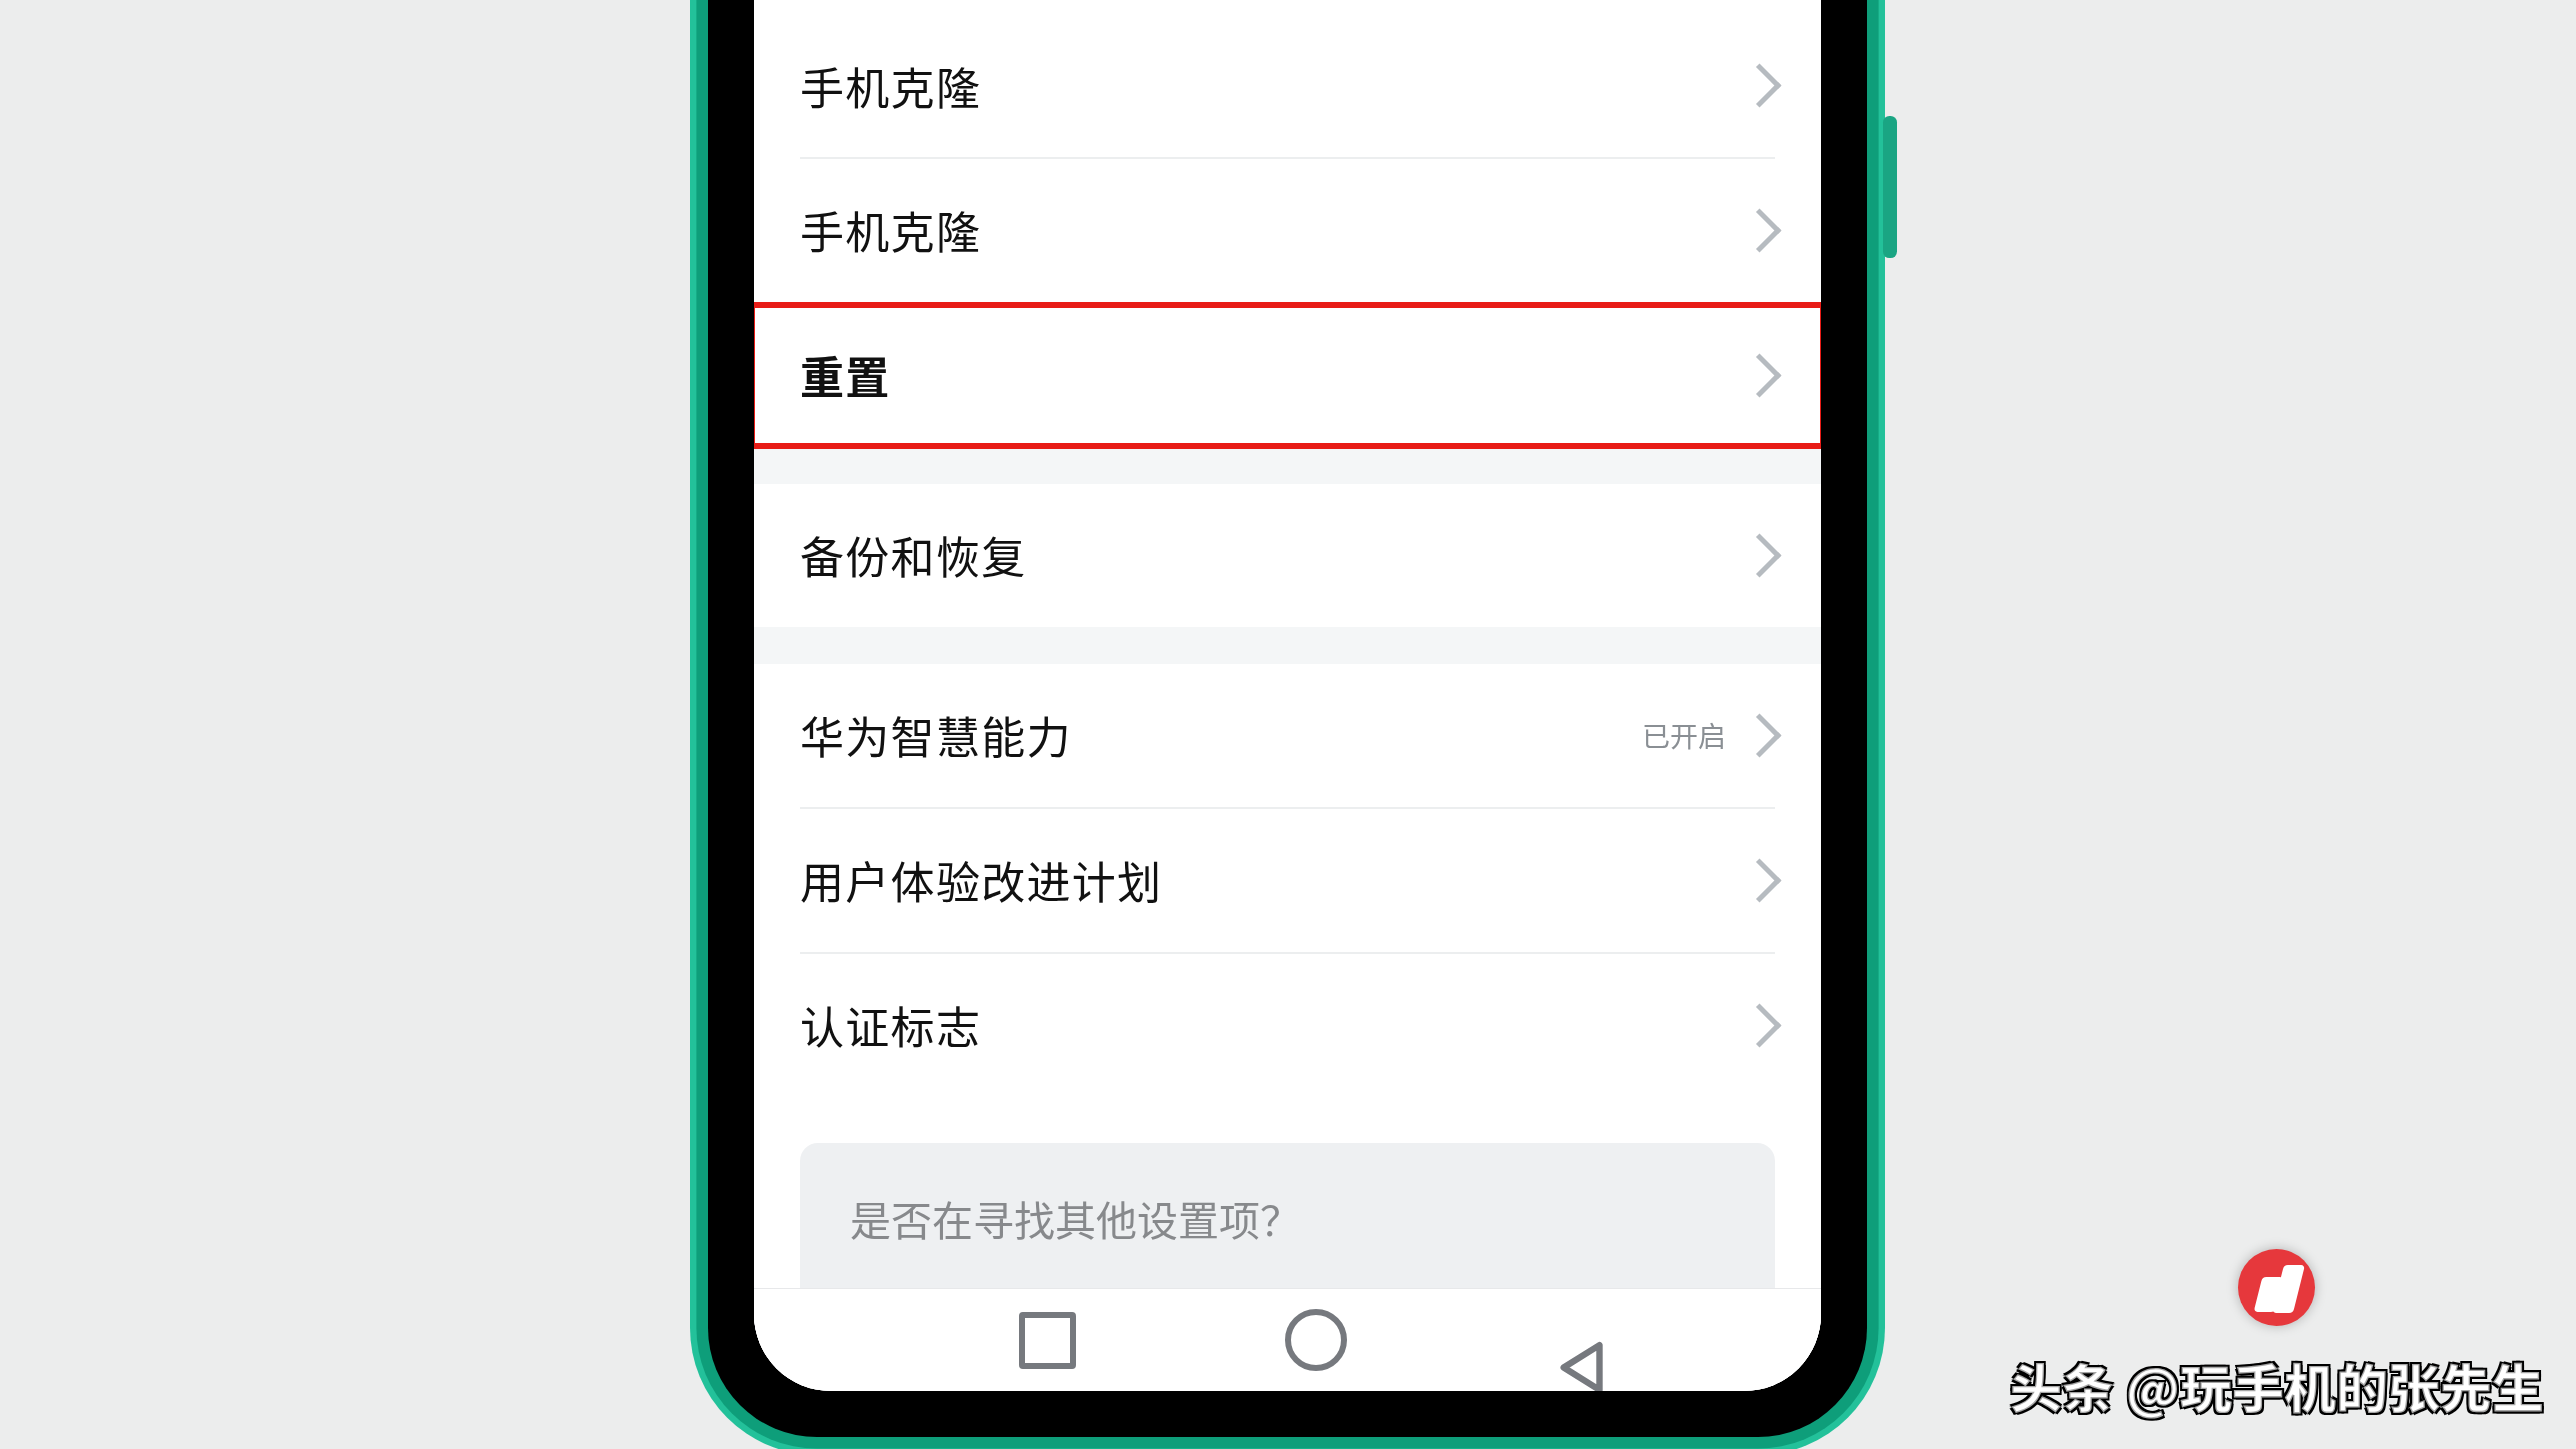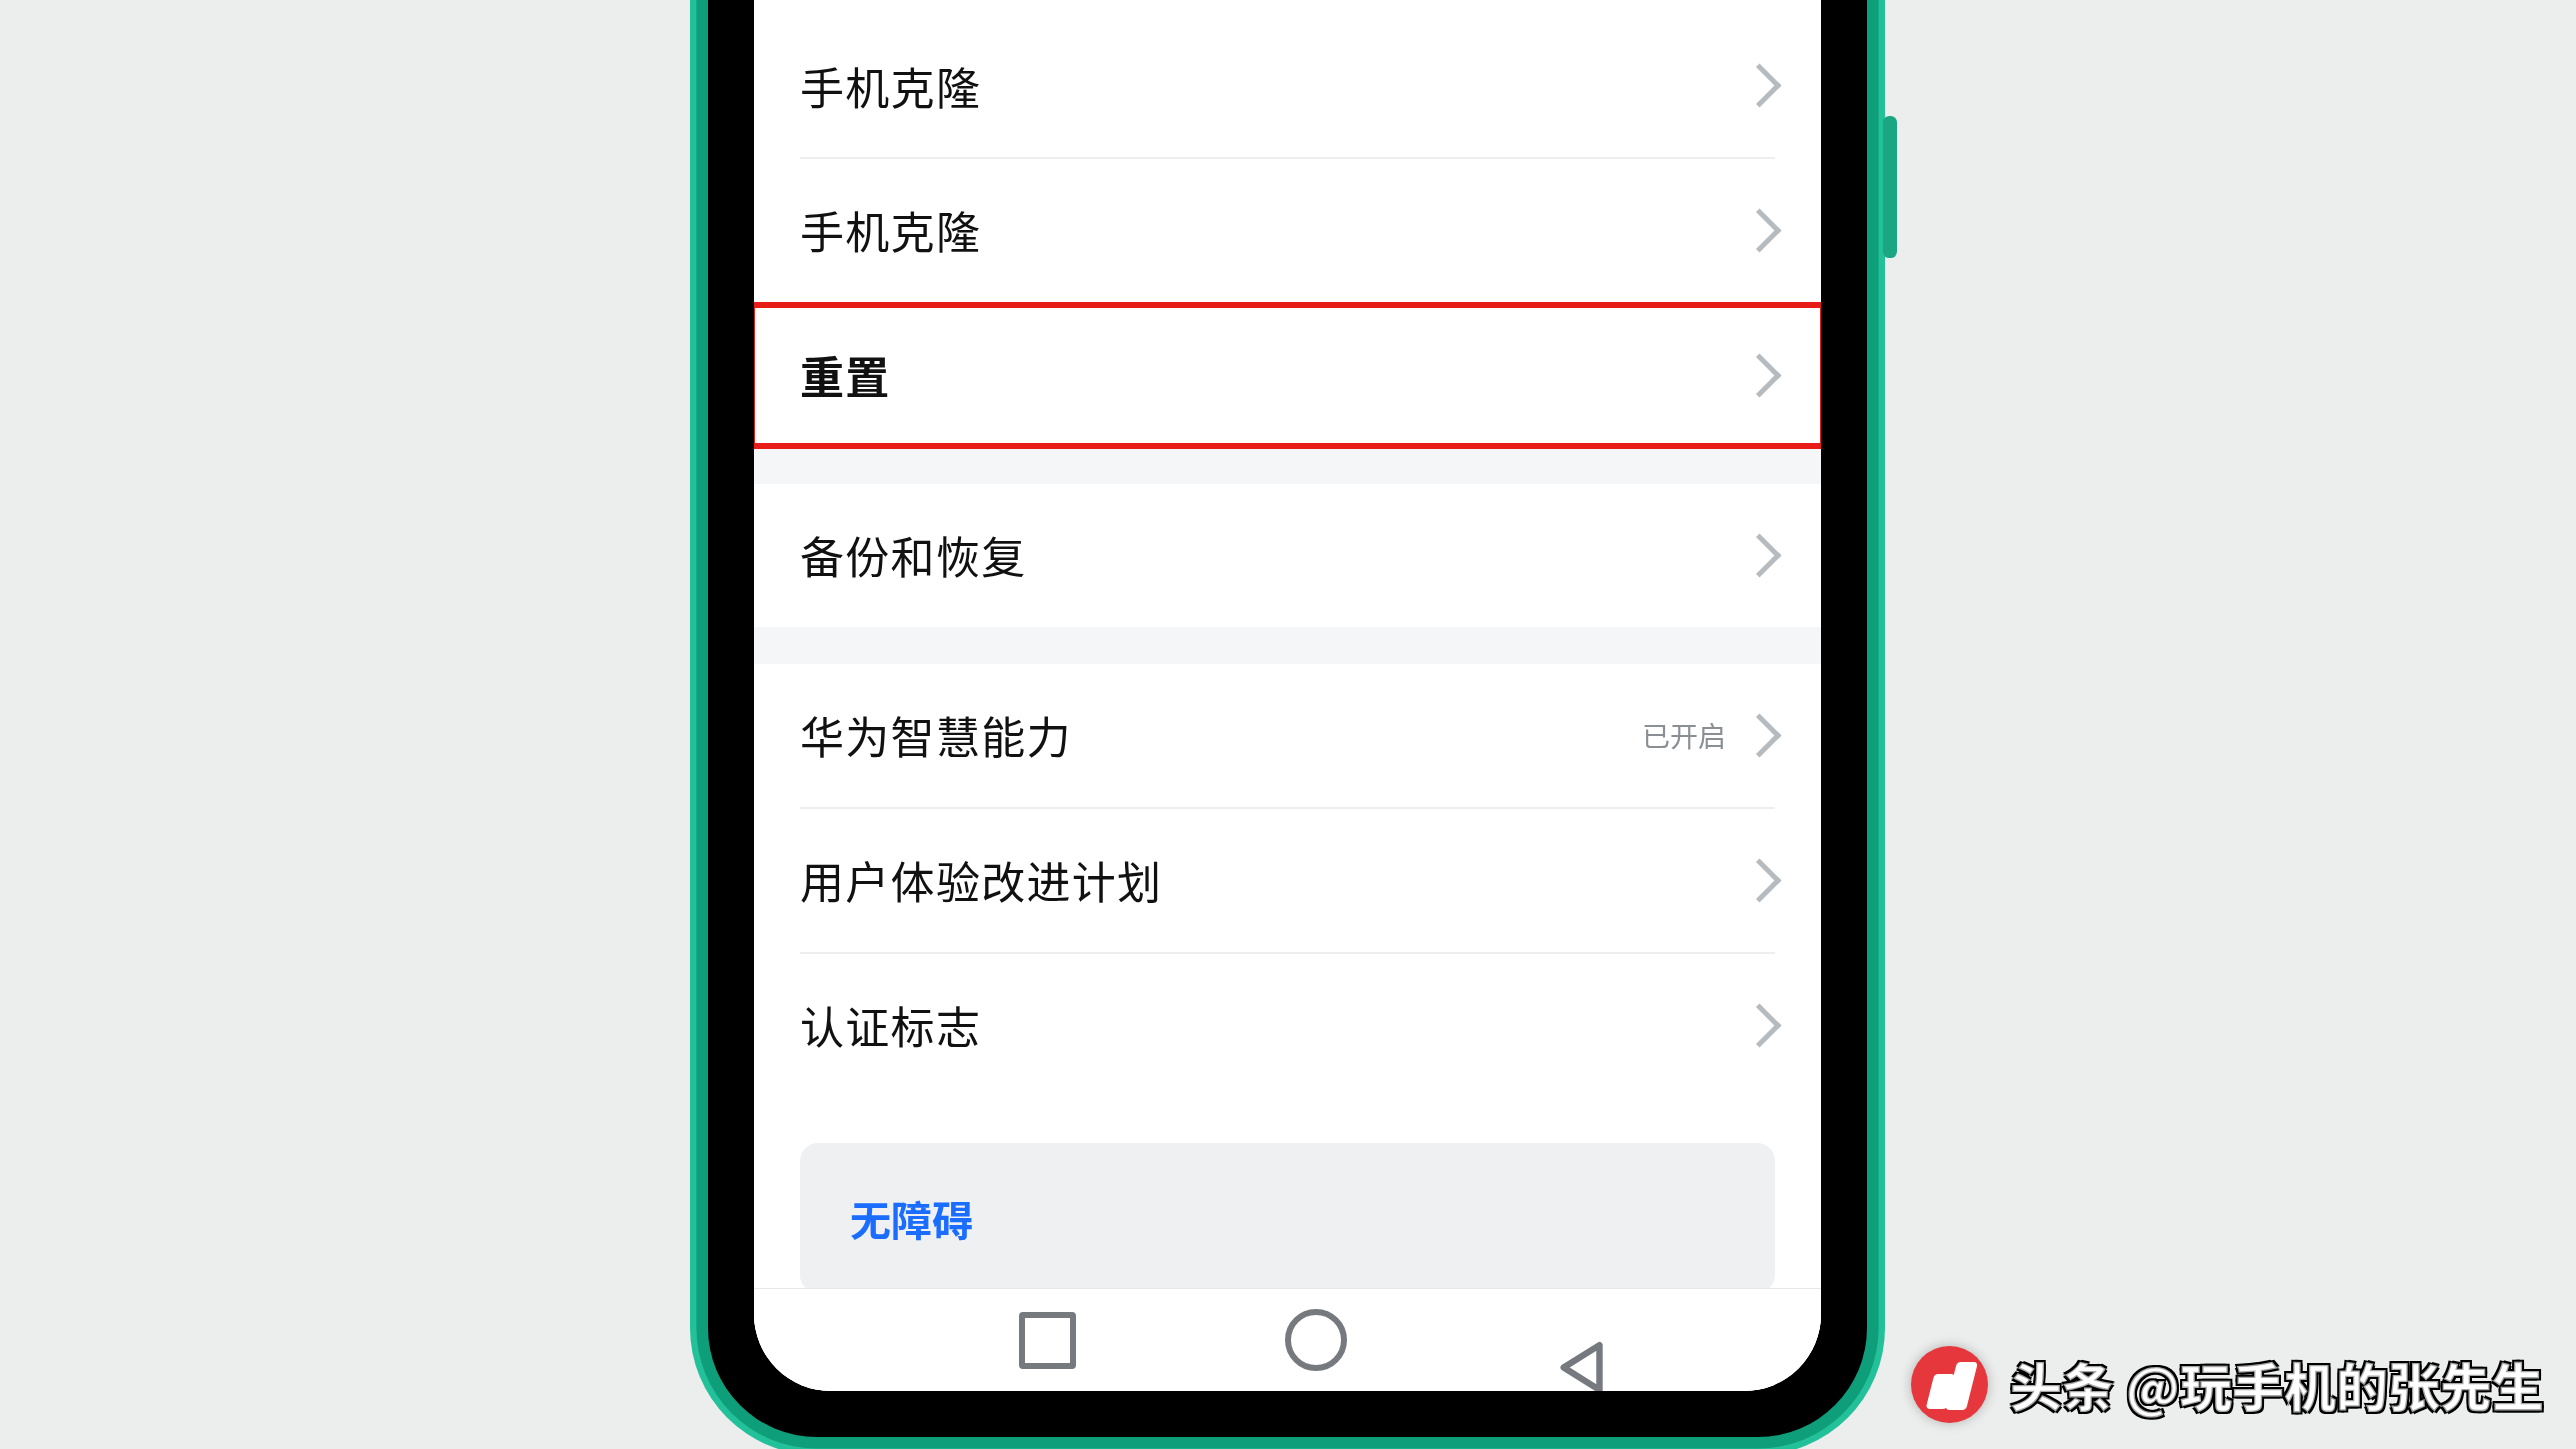--- a/index.html
+++ b/index.html
@@ -170,20 +170,21 @@
   .nav-tr svg{ display:block; }
 
   
   .watermark{
     position:absolute;
     right:32px;
     bottom:26px;
     display:flex;
     align-items:center;
     gap:22px;
+    flex-direction:column;
   }
   .wm-logo{
     width:77px;
     height:77px;
     border-radius:50%;
     background:#e6383c;
     position:relative;
     box-shadow:0 0 11.6px rgba(0,0,0,.25);
   }
   .wm-logo::before,
@@ -283,20 +284,21 @@
           <div class="divider"></div>
 
           <div class="row">
             <span class="label">认证标志</span>
             <span class="rside">
               <span class="chevron"></span>
             </span>
           </div>
 
           <div class="suggest">
+            <div class="q">是否在寻找其他设置项？</div>
             <div class="link">无障碍</div>
           </div>
         </div>
 
         <div class="navbar">
           <div class="nav-sq"></div>
           <div class="nav-ci"></div>
           <div class="nav-tr">
             <svg width="55" height="55" viewBox="0 0 86 86">
               <polygon points="68,8 68,78 12,43" fill="none" stroke="#76797e" stroke-width="10" stroke-linejoin="round"></polygon>

